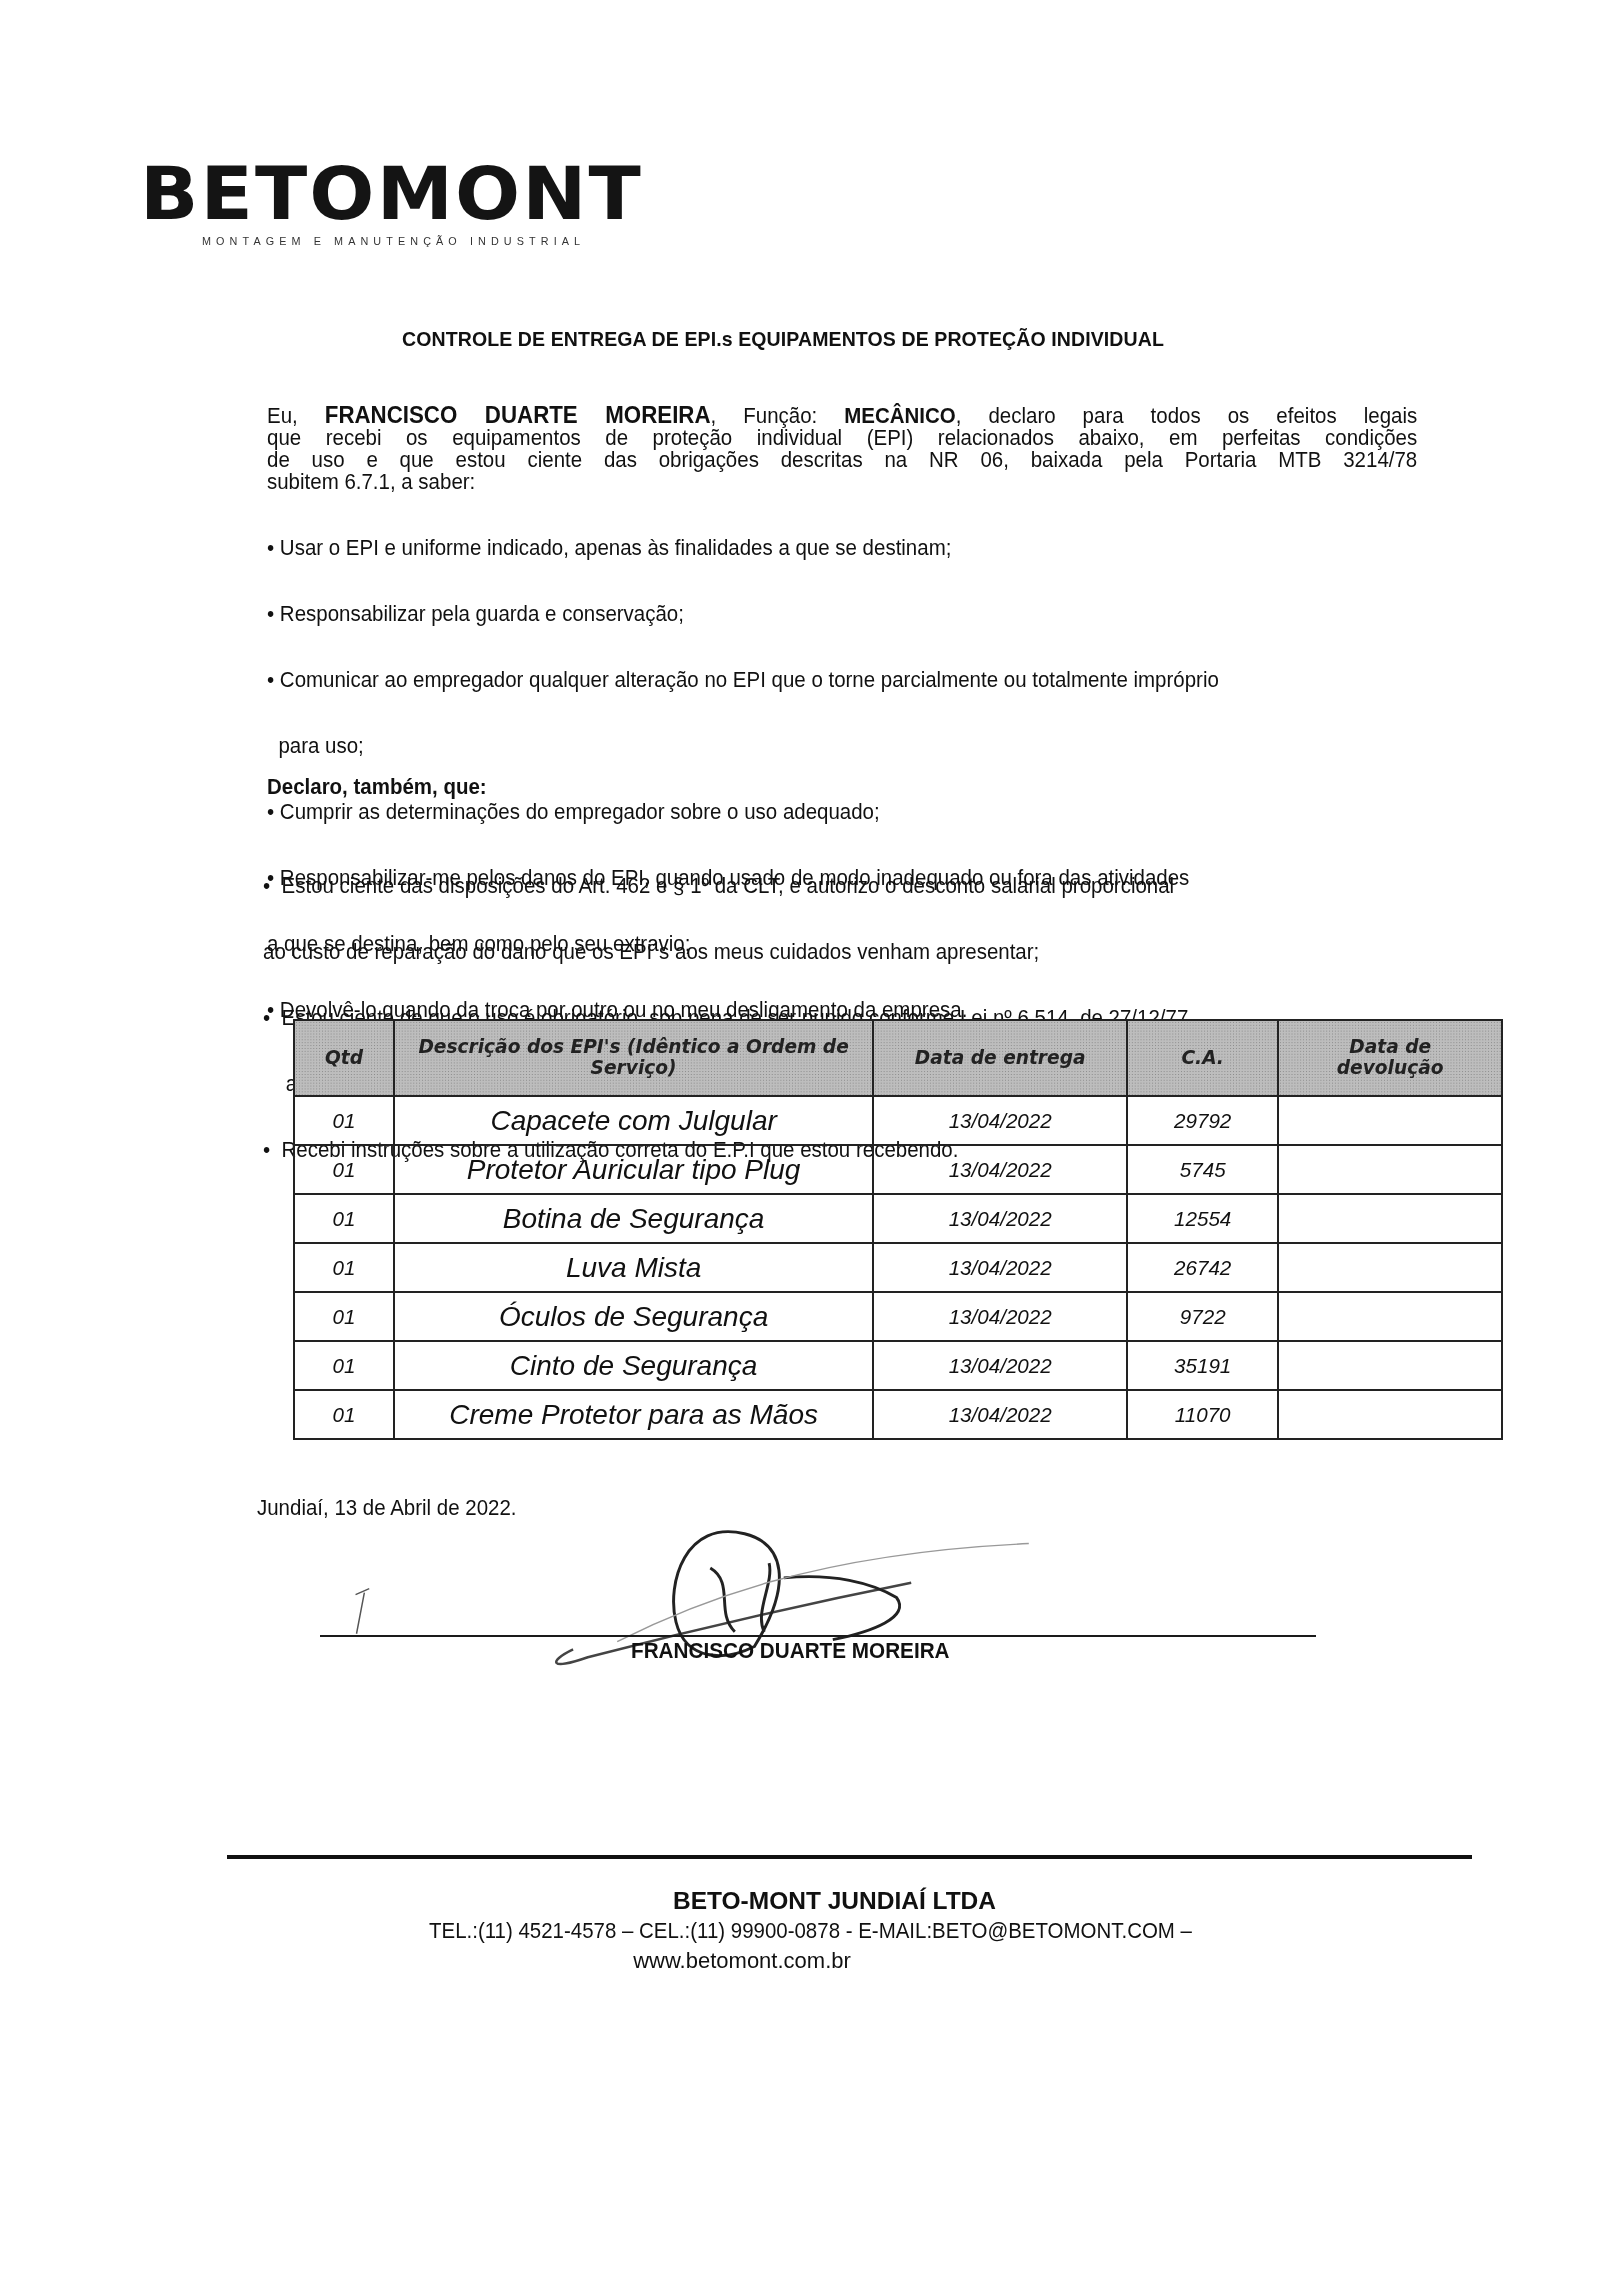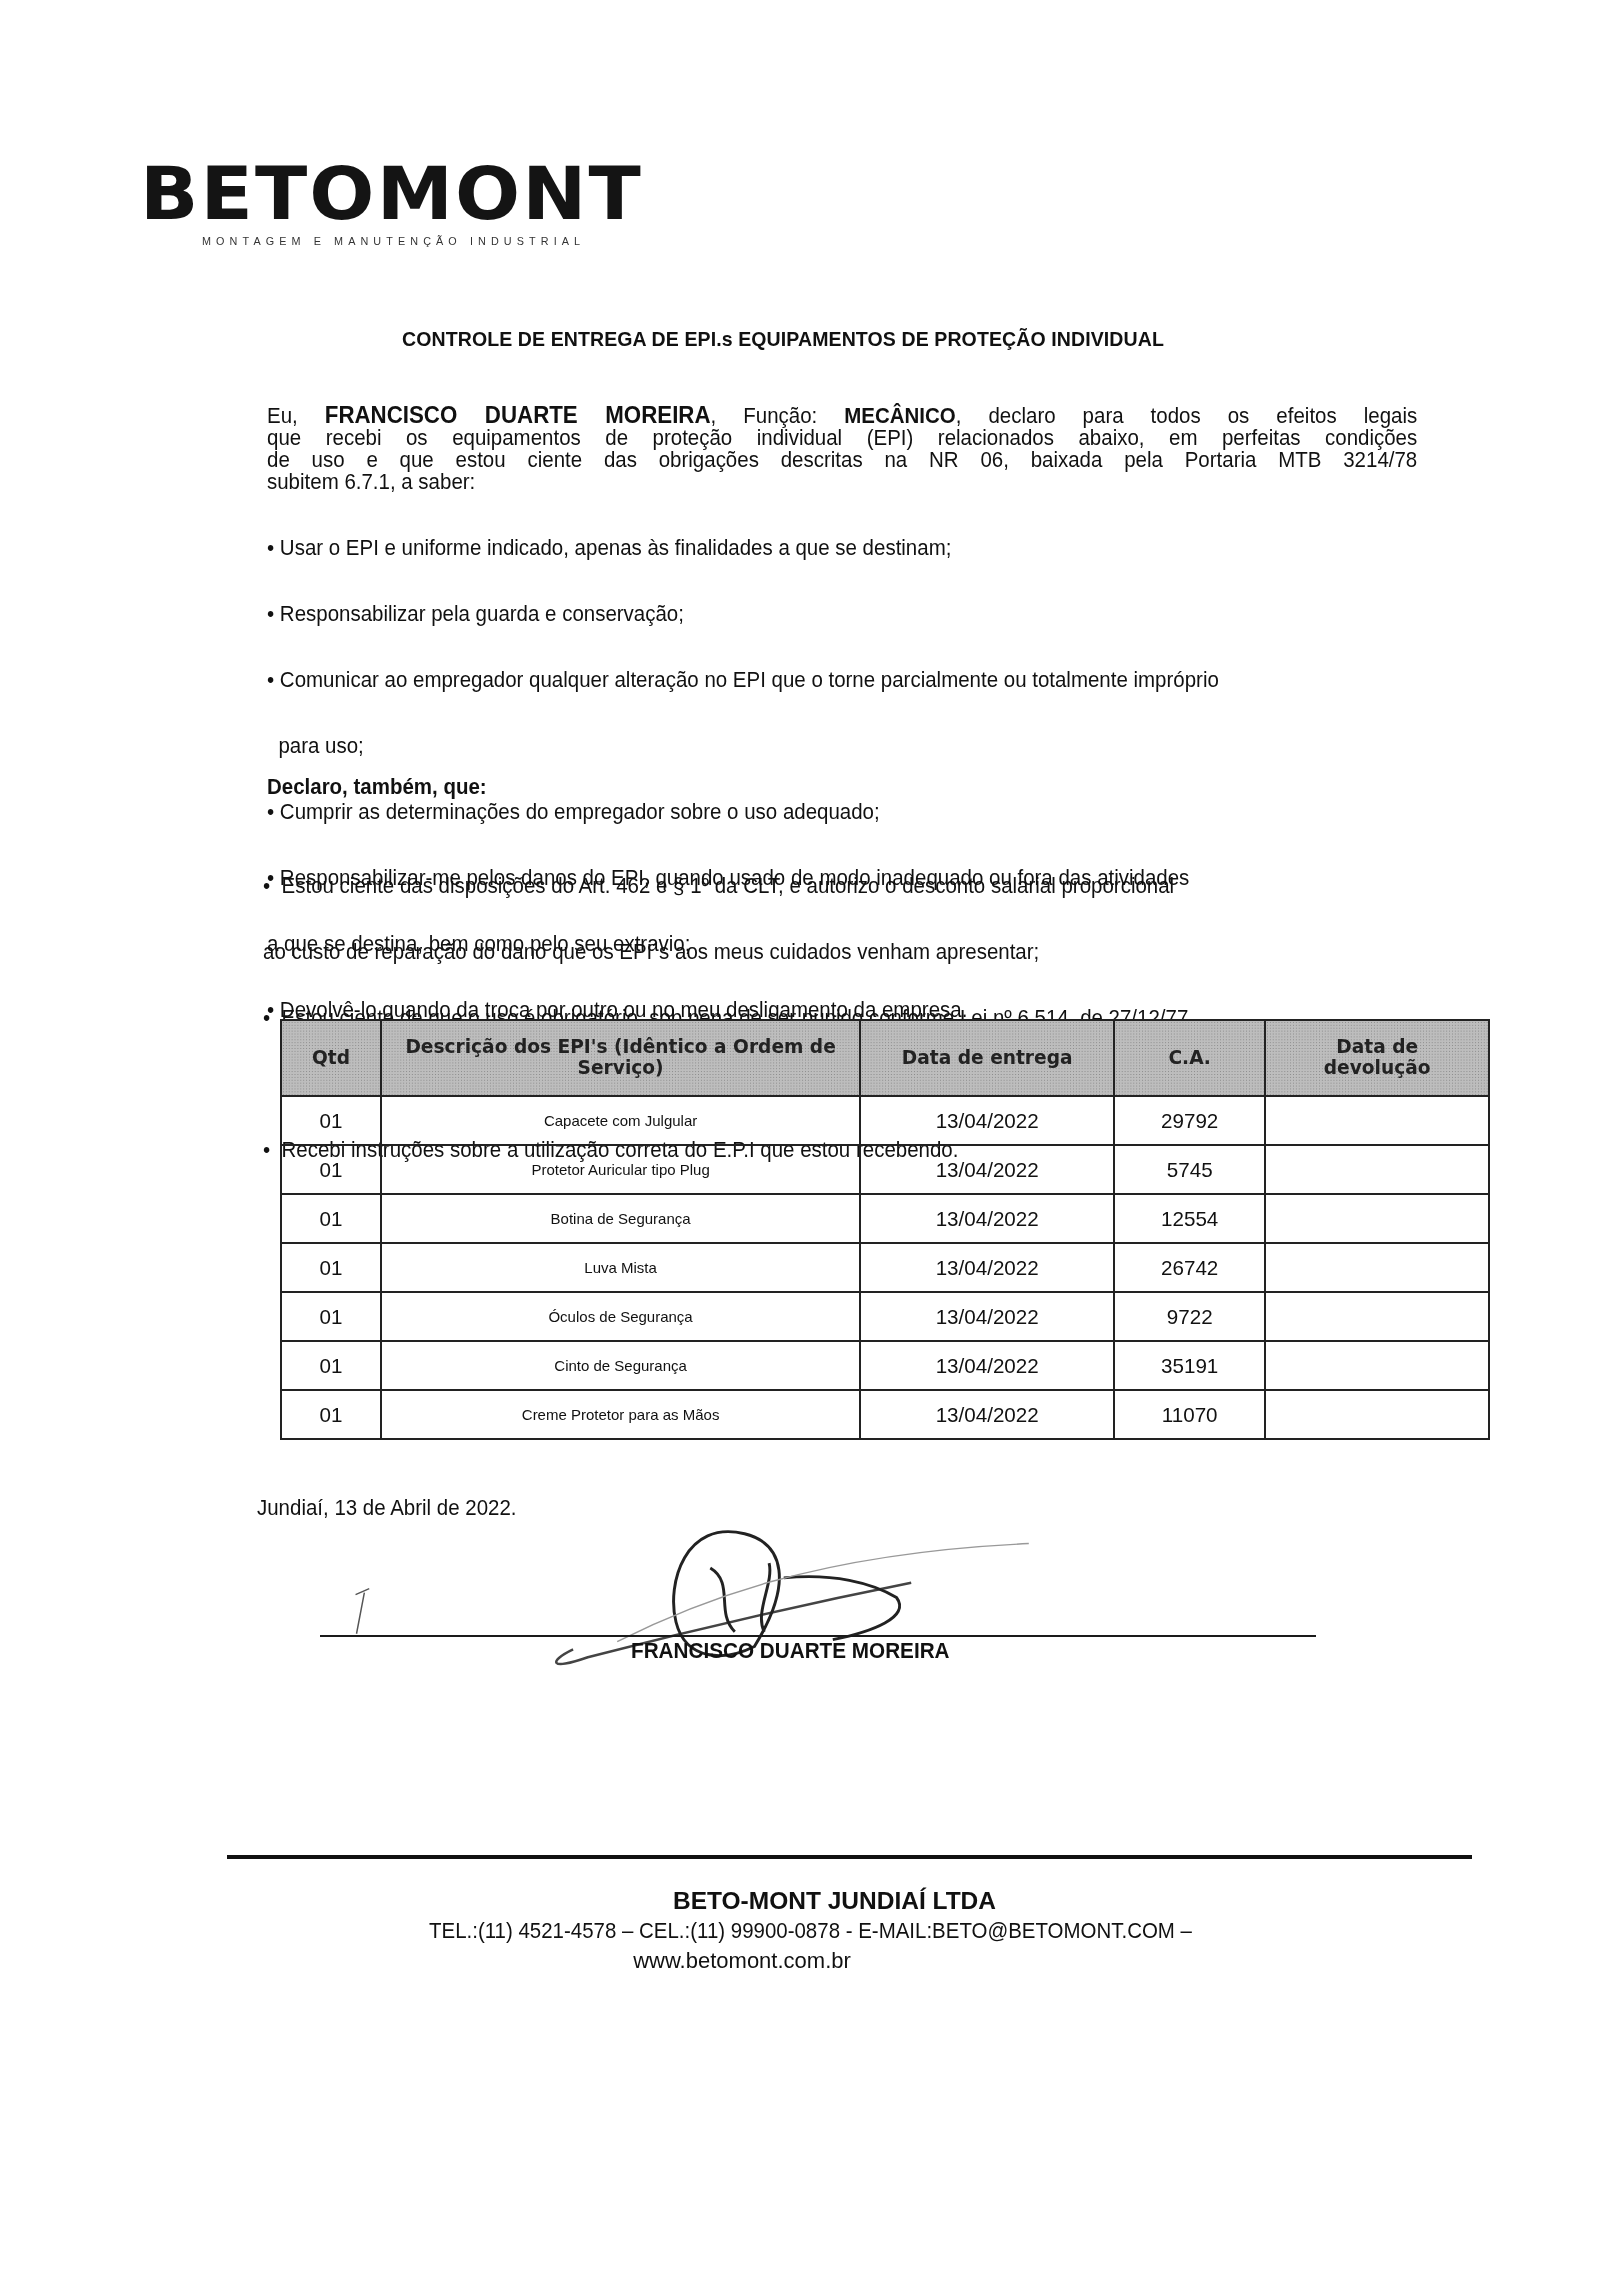--- a/index.html
+++ b/index.html
@@ -11,28 +11,28 @@
   #logo-tag { font-size:10.8px; letter-spacing:5.1px; color:#333; margin-top:2px; margin-left:54px; white-space:nowrap;padding-left:8px; }
   #doc-title { left:402px; top:327px; font-weight:bold; font-size:21px; letter-spacing:0.1px; transform:scaleX(0.93); transform-origin:left; white-space:nowrap; }
   .body-text { font-size:22.5px; line-height:22px; transform:scaleX(0.91); transform-origin:left; white-space:nowrap; }
   #intro { left:267px; top:404px; }
   #intro .ln { display:block; text-align:justify; text-align-last:justify; width:1264px; }
   #intro .ln.last { text-align-last:left; }
   .bullet-line { display:block; }
   #declaro-heading { left:267px; top:774px; font-weight:bold; font-size:22.5px; transform:scaleX(0.91); transform-origin:left; }
   #decl-list { left:263px; top:831px; }
   
-  #epi-table { left:280px; top:1019px; border-collapse:collapse; font-family:"DejaVu Sans", sans-serif; }
+  #epi-table { left:293px; top:1019px; border-collapse:collapse; font-family:"DejaVu Sans", sans-serif;font-style:italic; }
   #epi-table th, #epi-table td { border:2px solid #222; padding:0; text-align:center; vertical-align:middle; }
   #epi-table th { height:74px; font-weight:bold; font-size:18.6px; line-height:20.6px; color:#222;
     background-color:#bdbdbd;
     background-image: radial-gradient(#8a8a8a 0.8px, transparent 0.9px);
     background-size:2.9px 2.9px; }
   #epi-table td { height:47px; font-size:20.6px; color:#111; font-family:"Liberation Sans", sans-serif; }
-  #epi-table td.desc { font-size:15px; }
+  #epi-table td.desc { font-size:28px; }
   .c1 { width:98px; } .c2 { width:438px;margin-left:16px; } .c3 { width:174px; } .c4 { width:149px; } .c5 { width:178px; }
   #place-date { left:257px; top:1495px; font-size:22.5px; transform:scaleX(0.91); transform-origin:left; }
   #sig-line { left:320px; top:1635px; width:996px; height:2px; background:#1a1a1a; }
   #sig-svg { left:323px; top:1524px; }
   #signer-name { left:631px; top:1638px; font-weight:bold; font-size:22.5px; transform:scaleX(0.92); transform-origin:left; }
   #footer-rule { left:227px; top:1855px; width:1245px; height:3.9px; background:#111; }
   #footer-company { left:0; width:1621px; top:1887px; text-align:center; font-weight:bold; font-size:24.5px;padding-left:24px; }
   #footer-contact { left:0; width:1621px; top:1918px; text-align:center; font-size:22px; transform:scaleX(0.93); }
   #footer-web { left:0; width:1484px; top:1948px; text-align:center; font-size:22px; }
 </style>

